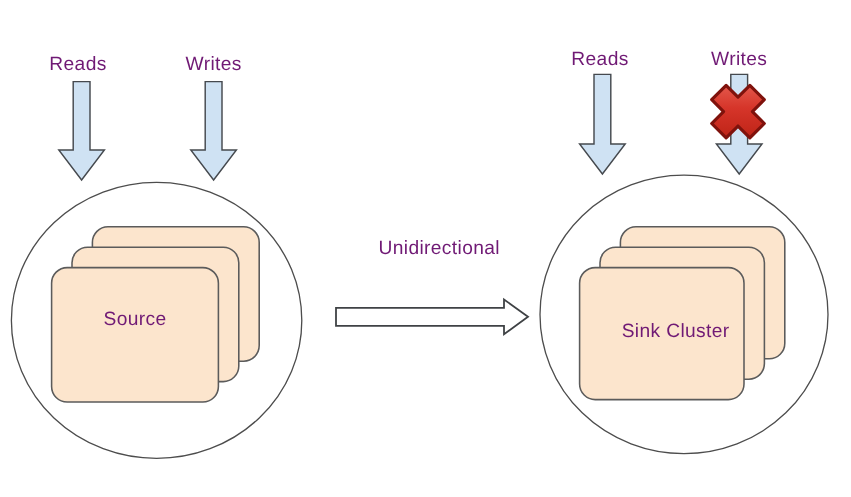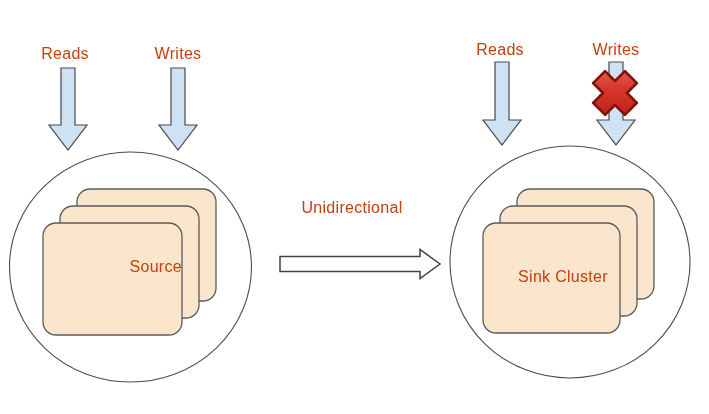--- a/index.html
+++ b/index.html
@@ -12,23 +12,23 @@
     overflow:hidden;
   }
   .canvas svg{position:absolute;left:0;top:0;}
   .lbl{
     position:absolute;
     font-size:16px;
     letter-spacing:0.3px;
     text-align:center;
     line-height:20px;
     white-space:nowrap;
-    color:#c2410c;
+    color:#701a75;
   }
-  .cluster-lbl{line-height:21px;text-align:right;}
+  .cluster-lbl{line-height:21px;}
   .repl-lbl{line-height:22px;}
 </style>
 </head>
 <body>
 
 <div class="canvas">
 
   <svg width="709" height="414" viewBox="0 0 709 414">
     <defs>
       <linearGradient id="redGrad" x1="0" y1="0" x2="1" y2="1">
@@ -64,21 +64,21 @@
       <path d="M -8.5,-22.5 h17 v14 h14 v17 h-14 v14 h-17 v-14 h-14 v-17 h14 z" fill="url(#redGrad)" stroke="#7f120c" stroke-width="2.6" stroke-linejoin="round"></path>
     </g>
   </svg>
 
   <div class="lbl" style="left:34px;top:44px;width:62px;">Reads</div>
   <div class="lbl" style="left:147px;top:44px;width:62px;">Writes</div>
 
   <div class="lbl" style="left:469px;top:40px;width:62px;">Reads</div>
   <div class="lbl" style="left:585px;top:40px;width:62px;">Writes</div>
 
-  <div class="lbl repl-lbl" style="left:262px;top:197px;width:180px;">
+  <div class="lbl repl-lbl" style="left:276px;top:197px;width:180px;">
     <div>Unidirectional</div>
   </div>
 
   <div class="lbl cluster-lbl" style="left:43px;top:256px;width:139px;">
     <div>Source</div>
   </div>
 
   <div class="lbl" style="left:483px;top:267px;width:160px;">Sink Cluster</div>
 
 </div>

